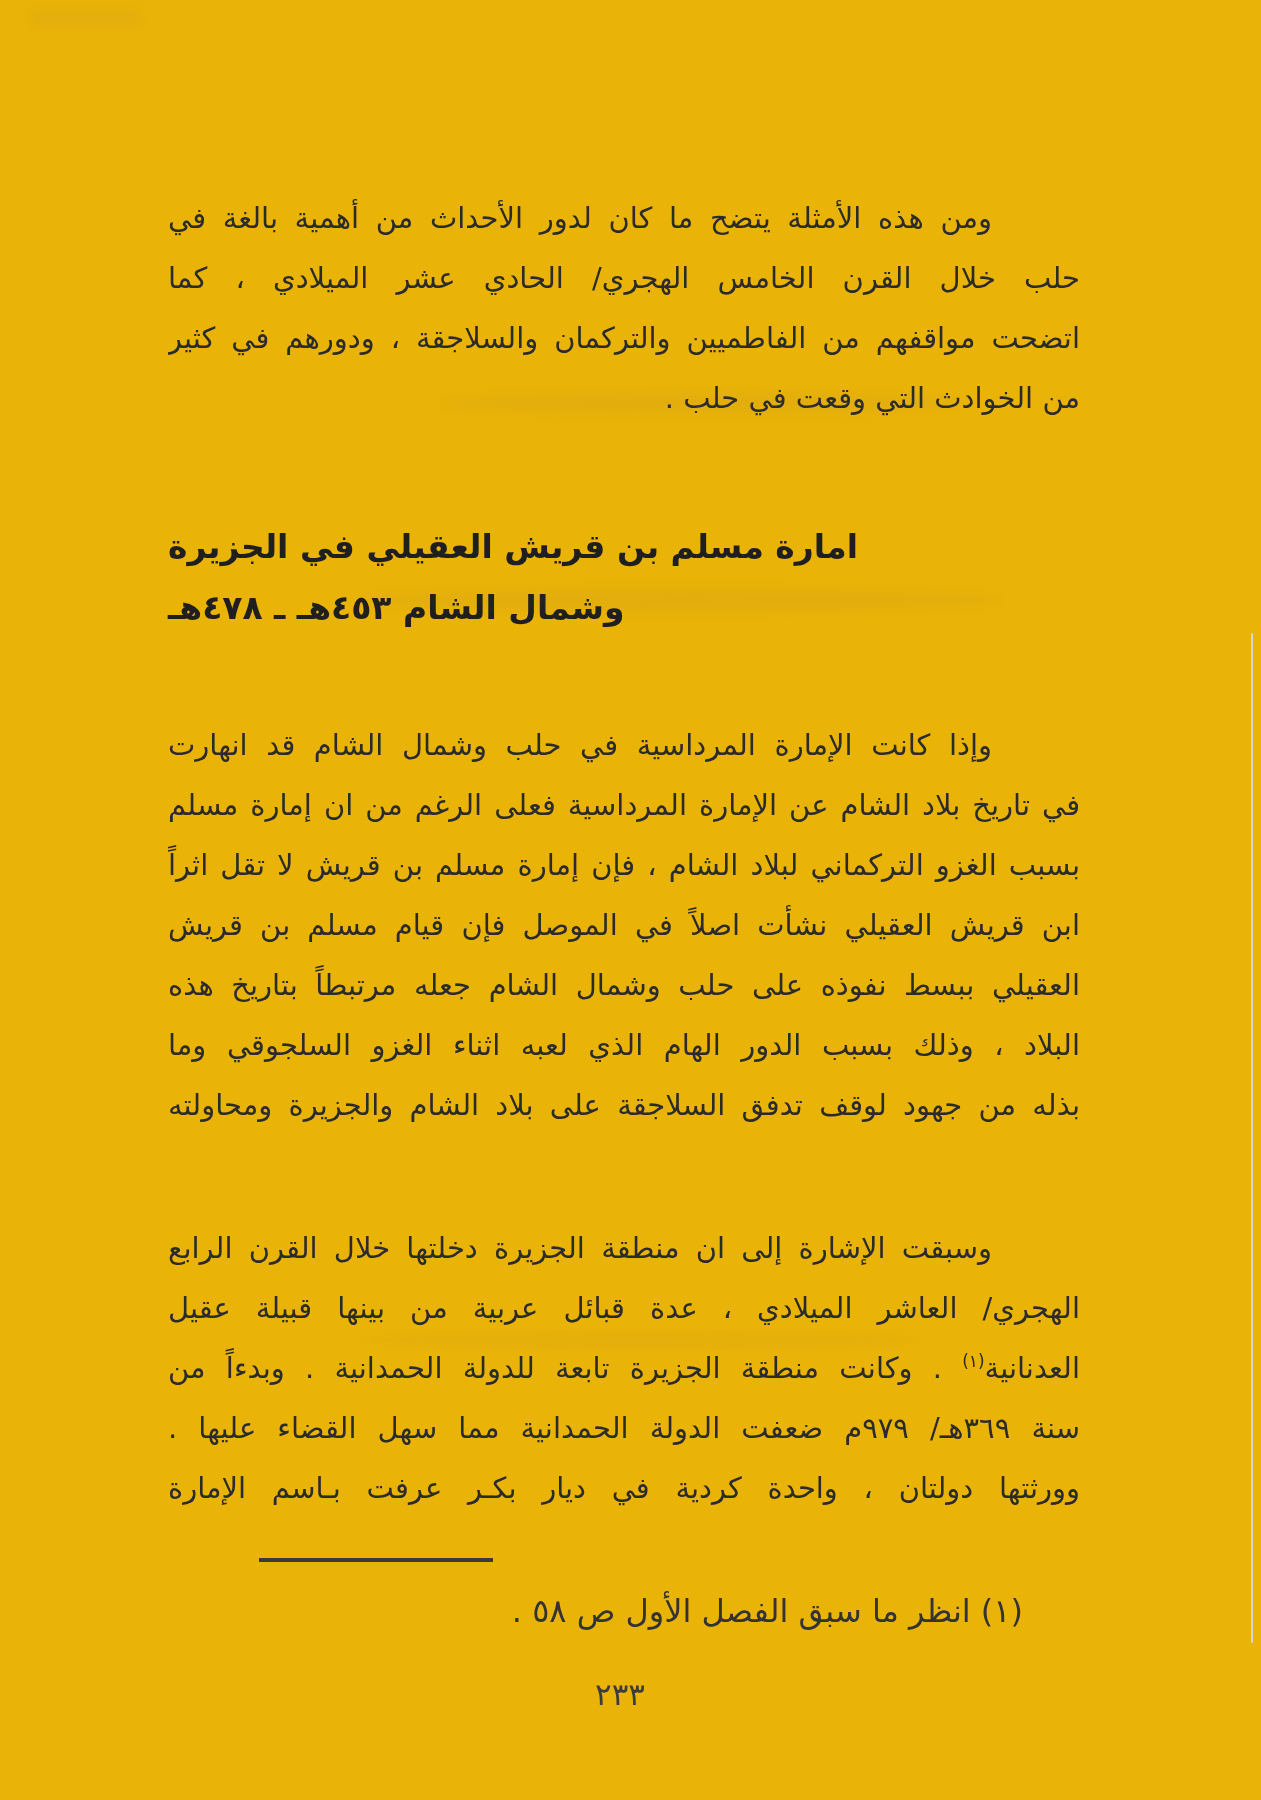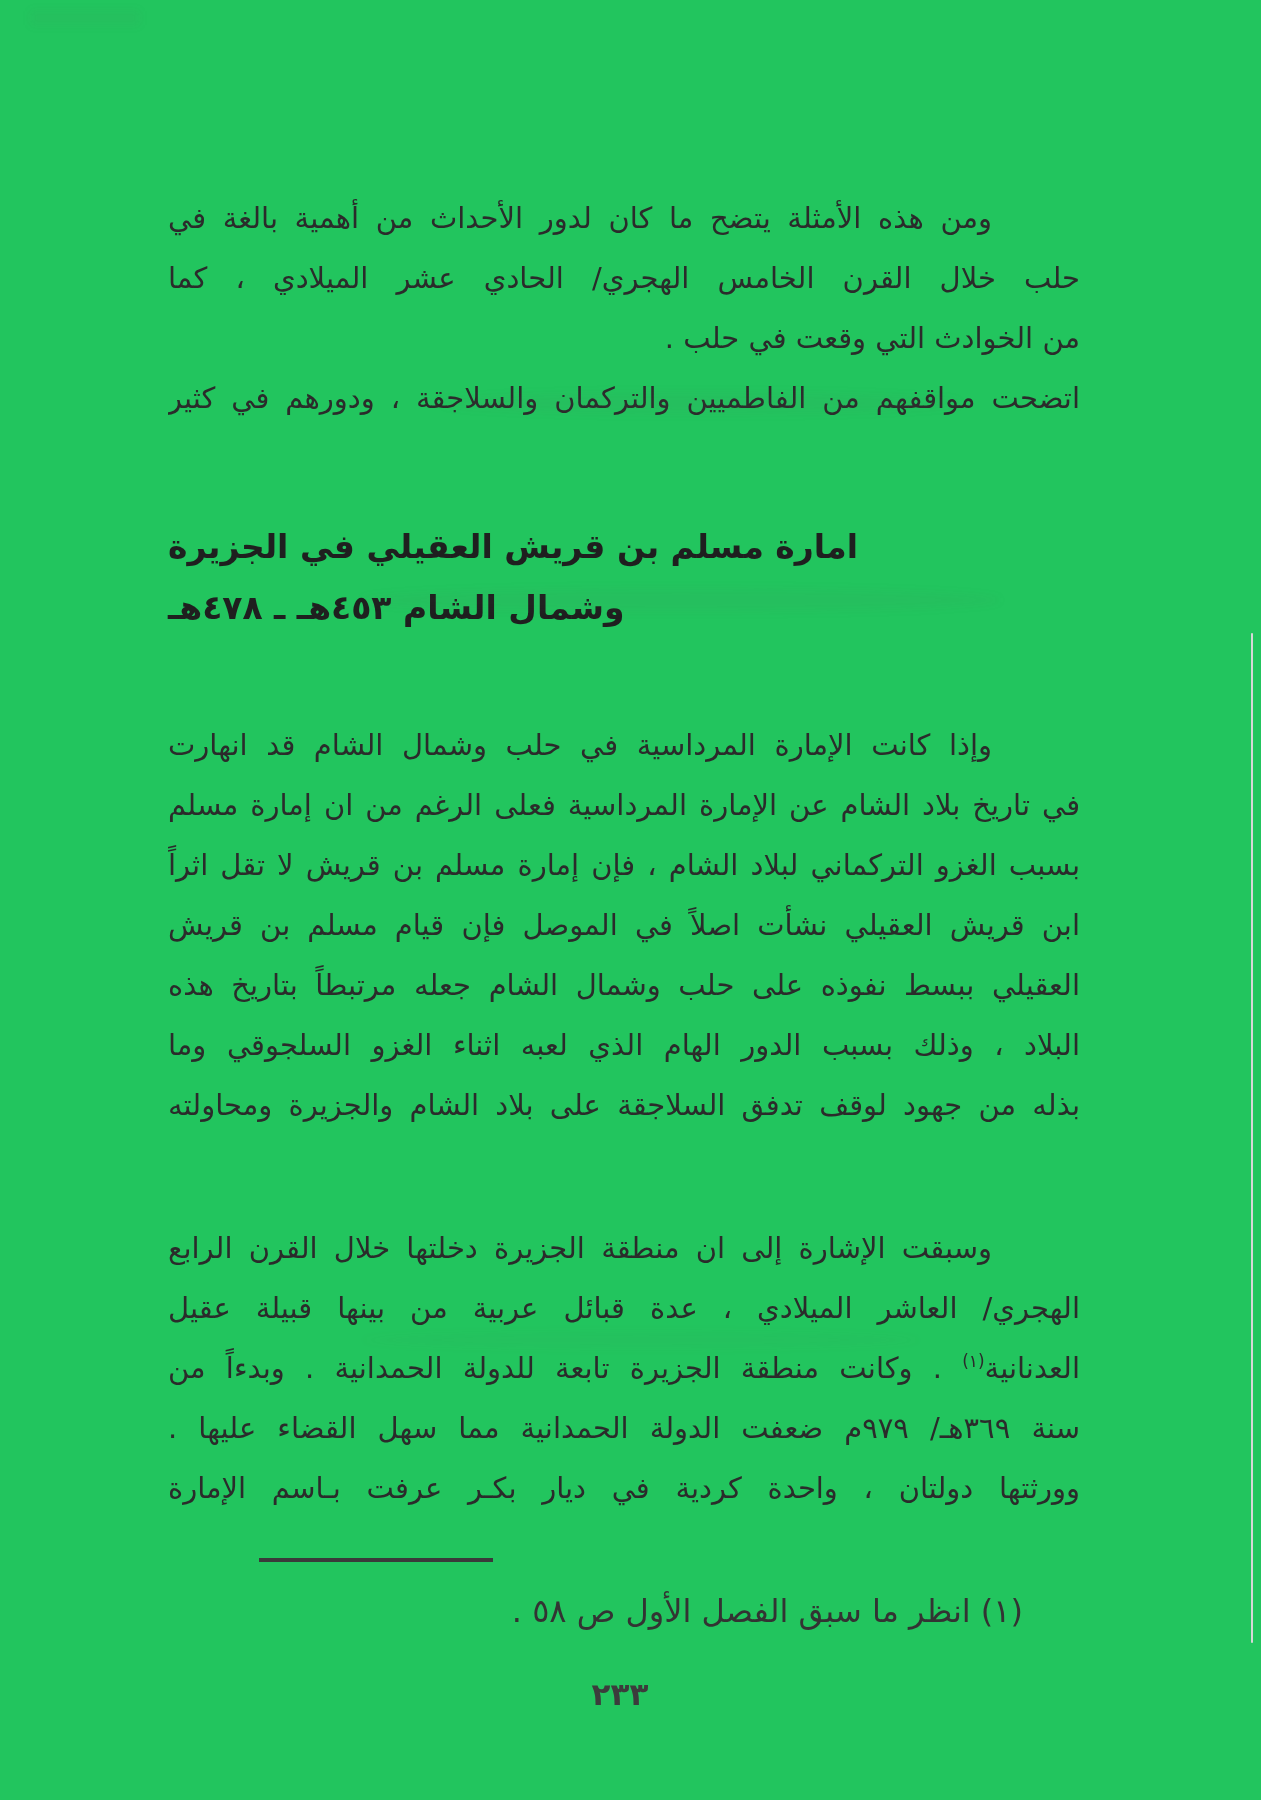--- a/index.html
+++ b/index.html
@@ -5,21 +5,21 @@
   html, body {
     margin: 0;
     padding: 0;
     background: #e8e8e8;
   }
   .page {
     position: relative;
     width: 1261px;
     height: 1800px;
     margin: 0 auto;
-    background: #22c55e;
+    background: #eab308;
     overflow: hidden;
     font-family: "DejaVu Sans", sans-serif;
     color: #2b2b2b;
     direction: rtl;
   }
   .para {
     position: absolute;
     right: 181px;
     left: 168px;
   }
@@ -86,21 +86,21 @@
     color: #333333;
     white-space: nowrap;
   }
   .page-number {
     position: absolute;
     top: 1676px;
     left: 0;
     right: 21px;
     text-align: center;
     font-size: 31px;
-    font-weight: 700;
+    font-weight: 400;
     color: #3c3c3c;
     letter-spacing: 4px;
   }
   
   .edge-line {
     position: absolute;
     left: 1251px;
     top: 633px;
     width: 2px;
     height: 1010px;
@@ -120,22 +120,22 @@
   .smudge.s4 { left: 30px;  top: 10px;  width: 110px; height: 16px; border-radius: 4px; }
 </style>
 </head>
 <body>
 
 <div class="page">
 
   <div class="para p1" style="top:188px;">
     <span class="line just indent">ومن هذه الأمثلة يتضح ما كان لدور الأحداث من أهمية بالغة في</span>
     <span class="line just">حلب خلال القرن الخامس الهجري/ الحادي عشر الميلادي ، كما</span>
+    <span class="line just">اتضحت مواقفهم من الفاطميين والتركمان والسلاجقة ، ودورهم في كثير</span>
     <span class="line lastline">من الخوادث التي وقعت في حلب .</span>
-    <span class="line just">اتضحت مواقفهم من الفاطميين والتركمان والسلاجقة ، ودورهم في كثير</span>
   </div>
 
   <div class="heading">
     <span class="hline">امارة مسلم بن قريش العقيلي في الجزيرة</span>
     <span class="hline">وشمال الشام ٤٥٣هـ ـ ٤٧٨هـ</span>
   </div>
 
   <div class="para p2" style="top:715px;">
     <span class="line just indent">وإذا كانت الإمارة المرداسية في حلب وشمال الشام قد انهارت</span>
     <span class="line just">في تاريخ بلاد الشام عن الإمارة المرداسية فعلى الرغم من ان إمارة مسلم</span>

